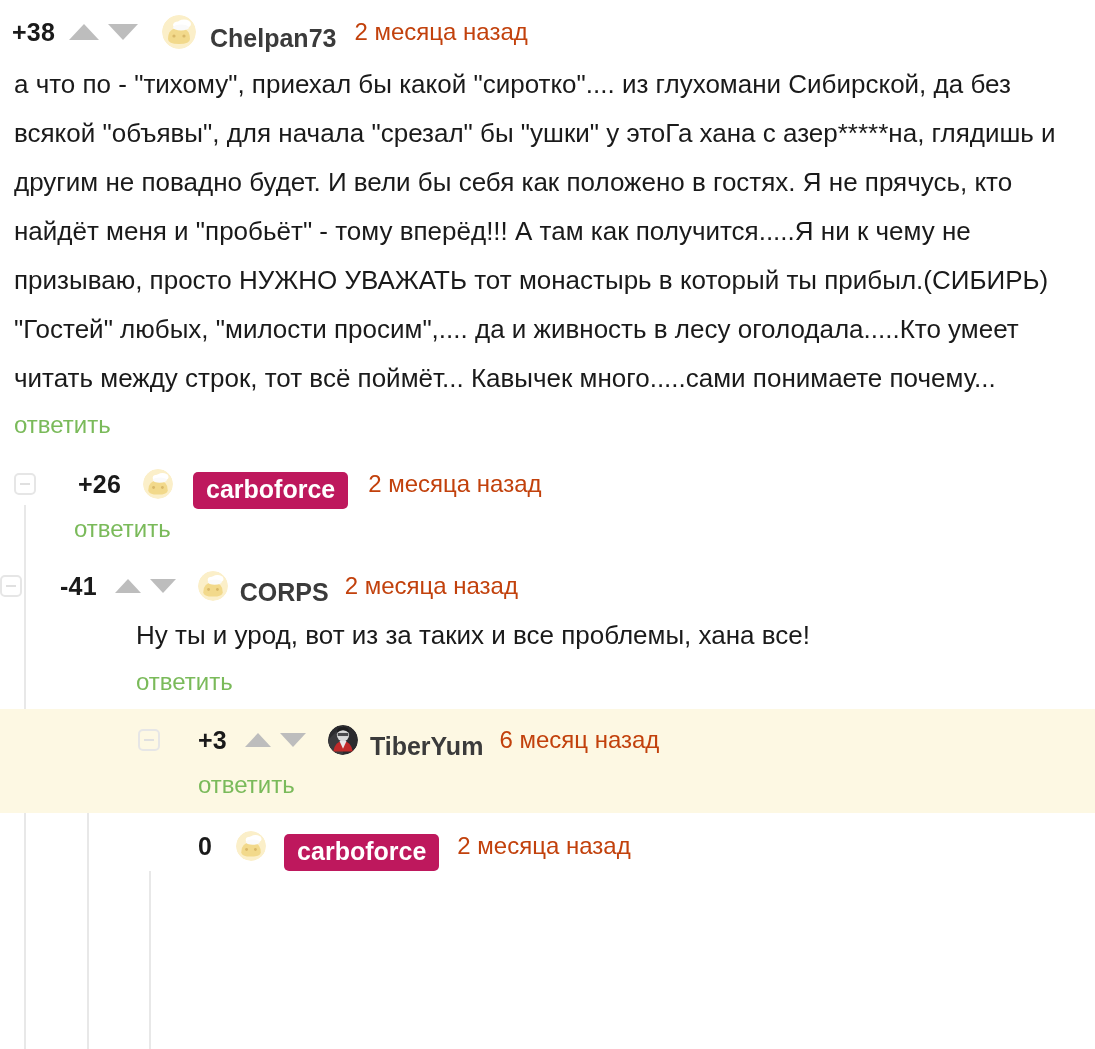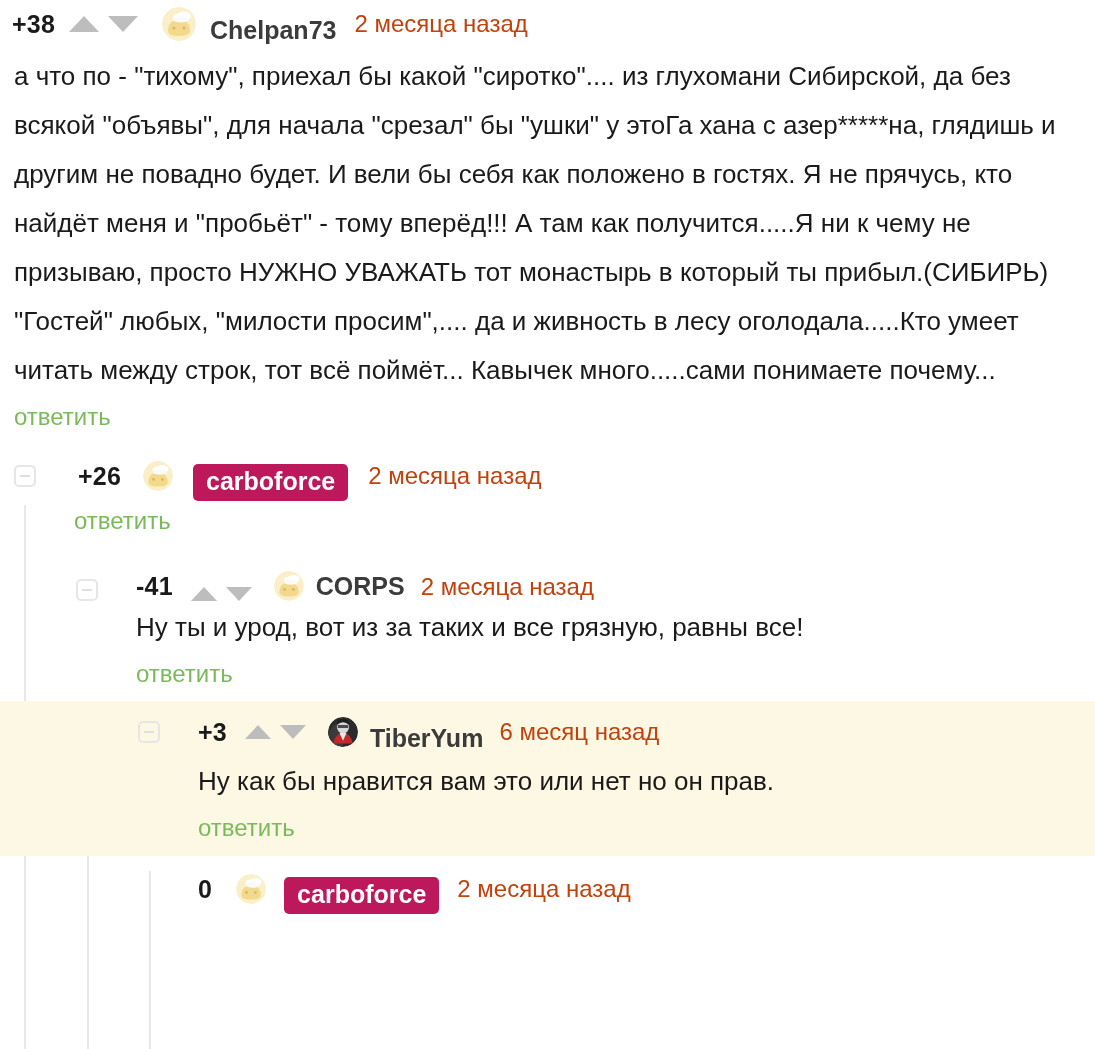--- a/index.html
+++ b/index.html
@@ -120,21 +120,21 @@
 </style>
 </head>
 <body>
 
 <div class="thread">
 
   <div class="guide" style="left:24px; top:505px; height:544px;"></div>
   <div class="guide" style="left:87px; top:710px; height:339px;"></div>
   <div class="guide" style="left:149px; top:871px; height:178px;"></div>
 
-  <div class="comment" style="padding:0 0 0 0;">
+  <div class="comment" style="padding:8px 0 0 0;">
     <div class="chead" style="padding-left:12px; gap:14px; height:48px;">
       <span class="score">+38</span>
       <span class="arrows">
         <span class="tri up"></span>
         <span class="tri down"></span>
       </span>
       <span class="avatar" style="margin-left:10px;">
         <svg viewBox="0 0 34 34" width="34" height="34" aria-hidden="true">
           <circle cx="17" cy="17" r="17" fill="#fbefc9"></circle>
           <path d="M6 24 q0-11 11-11 q11 0 11 11 q0 5-11 5 q-11 0-11-5z" fill="#f2d98b"></path>
@@ -171,42 +171,42 @@
       </span>
       <span class="uname badge" style="margin-left:6px;">carboforce</span>
       <span class="time" style="margin-left:6px;">2 месяца назад</span>
     </div>
     <div style="padding:8px 0 0 74px;">
       <span class="reply">ответить</span>
     </div>
   </div>
 
   <div class="comment" style="margin-top:20px;">
-    <div class="chead" style="padding-left:76px; gap:12px; height:46px;align-items:flex-end;">
+    <div class="chead" style="gap:12px; height:46px;">
       <span class="collapse-btn"></span>
       <span class="score" style="margin-left:26px;">-41</span>
       <span class="arrows" style="margin-left:6px;">
         <span class="tri up" style="border-left-width:13px;border-right-width:13px;border-bottom-width:14px;"></span>
         <span class="tri down" style="border-left-width:13px;border-right-width:13px;border-top-width:14px;"></span>
       </span>
       <span class="avatar" style="width:30px;height:30px;margin-left:10px;">
         <svg viewBox="0 0 34 34" width="30" height="30" aria-hidden="true">
           <circle cx="17" cy="17" r="17" fill="#fbefc9"></circle>
           <path d="M6 24 q0-11 11-11 q11 0 11 11 q0 5-11 5 q-11 0-11-5z" fill="#f2d98b"></path>
           <ellipse cx="22" cy="9" rx="7" ry="4.5" fill="#ffffff"></ellipse>
           <ellipse cx="16" cy="10" rx="5" ry="3.5" fill="#ffffff"></ellipse>
           <ellipse cx="19" cy="12.5" rx="8" ry="3" fill="#fafafa"></ellipse>
           <circle cx="12" cy="21" r="1.6" fill="#d9b868"></circle>
           <circle cx="22" cy="21" r="1.6" fill="#d9b868"></circle>
         </svg>
       </span>
       <span class="uname">CORPS</span>
       <span class="time" style="margin-left:4px;">2 месяца назад</span>
     </div>
-    <div class="cbody" style="margin:2px 0 0 136px; width:900px;">Ну ты и урод, вот из за таких и все грязную, равны все!</div>
+    <div class="cbody" style="margin:2px 0 0 136px; width:900px;">Ну ты и урод, вот из за таких и все проблемы, хана все!</div>
     <div style="padding:8px 0 0 136px;">
       <span class="reply">ответить</span>
     </div>
   </div>
 
   <div class="comment highlight" style="margin-top:13px; padding-top:8px; padding-bottom:14px;">
     <div class="chead" style="padding-left:138px; gap:12px; height:46px;">
       <span class="collapse-btn"></span>
       <span class="score" style="margin-left:26px;">+3</span>
       <span class="arrows" style="margin-left:6px;">
@@ -220,21 +220,20 @@
           <path d="M6 30 q2-12 11-12 q9 0 11 12 z" fill="#c02a2a"></path>
           <path d="M13 18 l4 9 l4-9 z" fill="#e8e8e8"></path>
           <ellipse cx="17" cy="11" rx="7" ry="7.5" fill="#d9d9d9"></ellipse>
           <path d="M10 9 q7-6 14 0 q0-7-7-7 q-7 0-7 7z" fill="#1e1e20"></path>
           <rect x="11" y="9" width="12" height="3.5" fill="#4a4a4d"></rect>
         </svg>
       </span>
       <span class="uname">TiberYum</span>
       <span class="time" style="margin-left:4px;">6 месяц назад</span>
     </div>
-    <div class="cbody" style="margin:2px 0 0 198px; width:840px;">Ну как бы нравится вам это или нет но он прав.</div>
     <div style="padding:8px 0 0 198px;">
       <span class="reply">ответить</span>
     </div>
   </div>
 
   <div class="comment" style="margin-top:10px;">
     <div class="chead" style="padding-left:198px; gap:12px; height:46px;">
       <span class="score">0</span>
       <span class="avatar" style="width:30px;height:30px;margin-left:12px;">
         <svg viewBox="0 0 34 34" width="30" height="30" aria-hidden="true">

